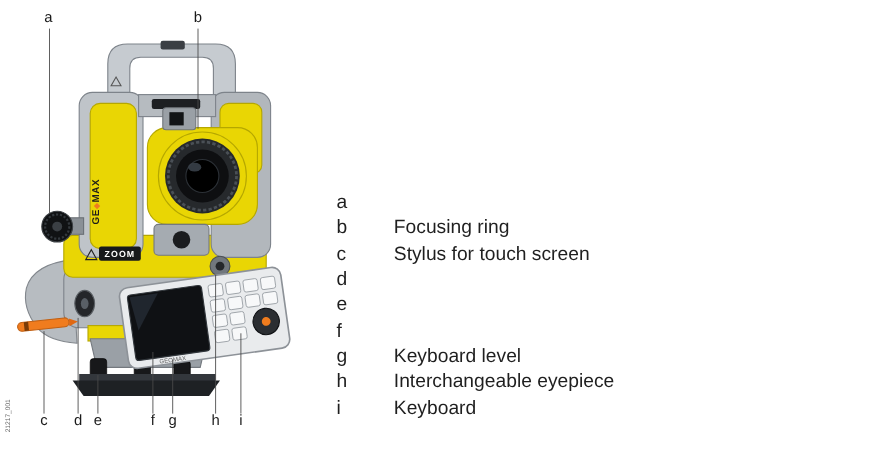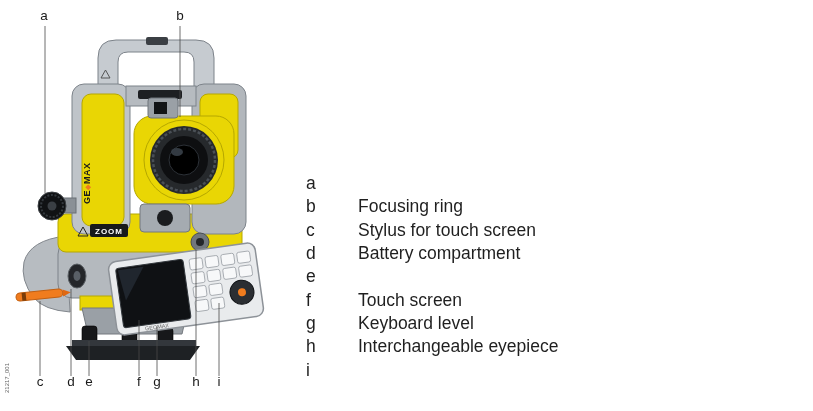--- a/index.html
+++ b/index.html
@@ -172,34 +172,33 @@
     <div class="legend-row">
       <span class="legend-key">b</span>
       <span class="legend-label">Focusing ring</span>
     </div>
     <div class="legend-row">
       <span class="legend-key">c</span>
       <span class="legend-label">Stylus for touch screen</span>
     </div>
     <div class="legend-row">
       <span class="legend-key">d</span>
-      <span class="legend-label">Battery compartment</span>
     </div>
     <div class="legend-row">
       <span class="legend-key">e</span>
     </div>
     <div class="legend-row">
       <span class="legend-key">f</span>
-      <span class="legend-label">Touch screen</span>
     </div>
     <div class="legend-row">
       <span class="legend-key">g</span>
       <span class="legend-label">Keyboard level</span>
     </div>
     <div class="legend-row">
       <span class="legend-key">h</span>
       <span class="legend-label">Interchangeable eyepiece</span>
     </div>
     <div class="legend-row">
       <span class="legend-key">i</span>
+      <span class="legend-label">Keyboard</span>
     </div>
   </div>
 </div>
 
 </body></html>

